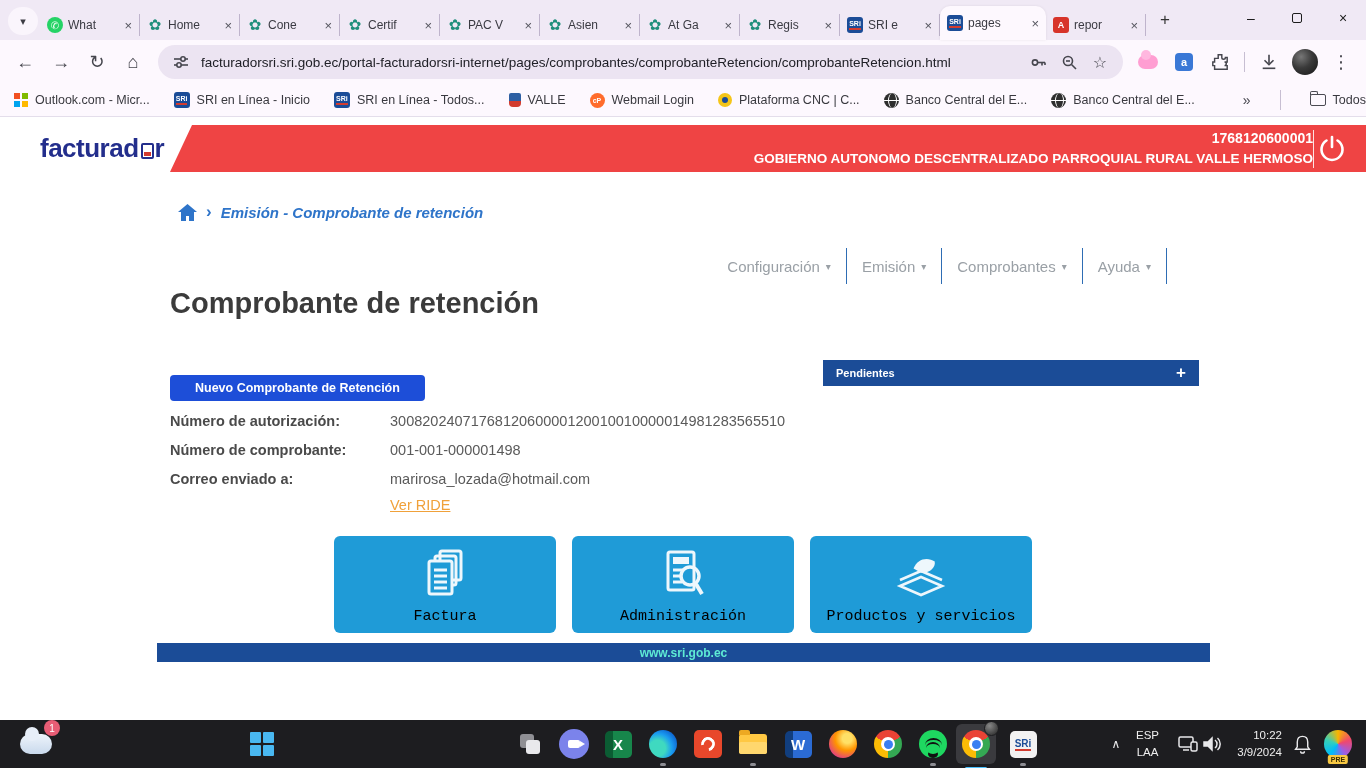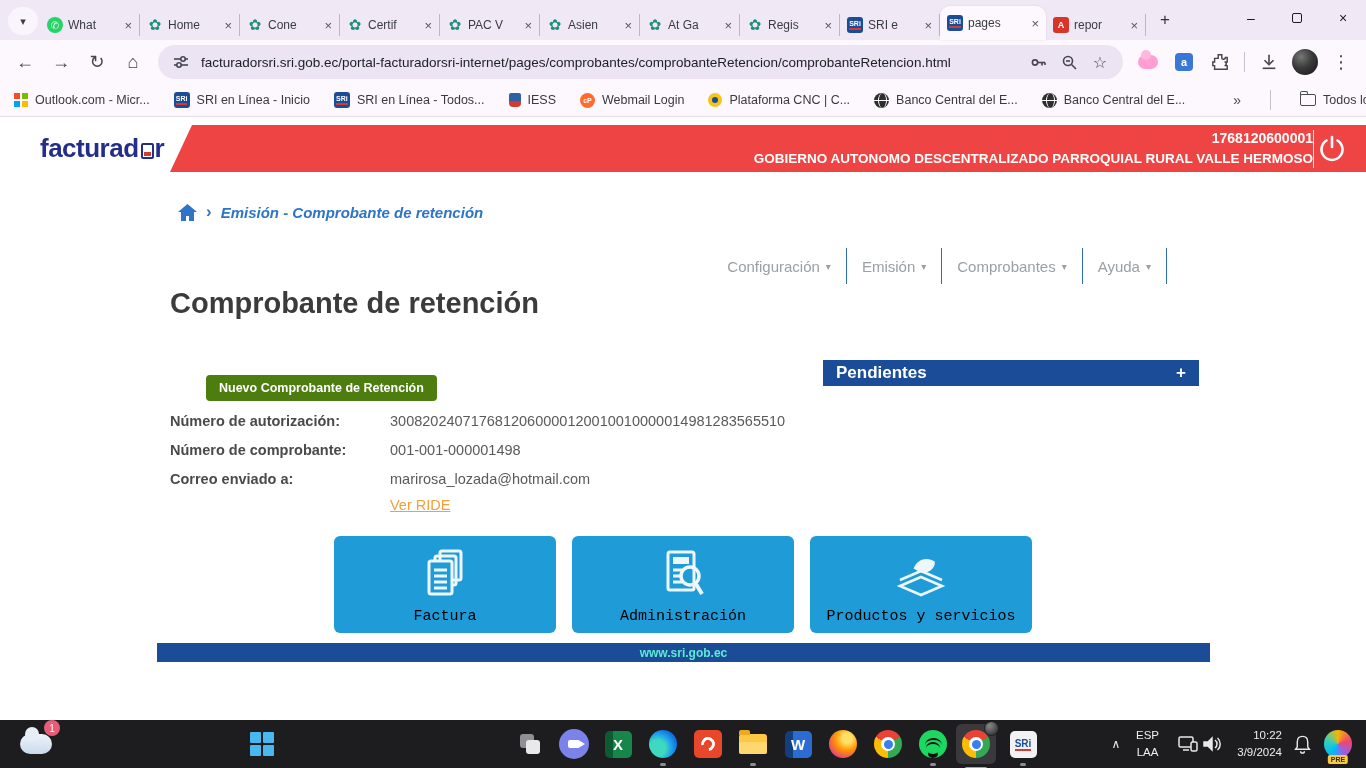--- a/index.html
+++ b/index.html
@@ -70,24 +70,24 @@
   .crumb-chevron { color:#2e74c9; font-size:17px; font-weight:bold; }
   .crumb-text { color:#2e74c9; font-size:15px; font-weight:bold; font-style:italic; }
 
   .topnav { position:absolute; right:199px; top:131px; display:flex; align-items:stretch; height:36px; }
   .topnav-item { display:flex; align-items:center; gap:6px; padding:0 15px; color:#9aa0a6; font-size:15px; border-right:1px solid #2e6db4; }
   .topnav-caret { font-size:10px; color:#9aa0a6; }
 
   .page-title { position:absolute; left:170px; top:170px; font-size:29px; font-weight:bold; color:#3b3b3b; }
 
   .pendientes { position:absolute; left:823px; top:243px; width:376px; height:26px; background:#1b4c97; display:flex; align-items:center; padding:0 13px; }
-  .pendientes-title { color:#fff; font-size:17px; font-weight:bold; flex:1; }
+  .pendientes-title { color:#fff; font-size:11px; font-weight:bold; flex:1; }
   .pendientes-plus { color:#fff; font-size:17px; font-weight:bold; }
 
-  .new-btn { position:absolute; left:170px; top:258px; background:#4d7c0f; color:#fff; font-size:12.5px; font-weight:bold; border:none; border-radius:4px; padding:6px 13px; font-family:inherit;margin-left:36px; }
+  .new-btn { position:absolute; left:170px; top:258px; background:#1d4ed8; color:#fff; font-size:12.5px; font-weight:bold; border:none; border-radius:4px; padding:6px 25px; font-family:inherit; }
 
   .fields { position:absolute; left:170px; top:296px; }
   .field-row { display:flex; height:29px; align-items:flex-start; }
   .field-label { width:220px; font-size:14.5px; font-weight:bold; color:#4a4a4a; }
   .field-value { font-size:14.5px; color:#5a5a5a; }
   .ver-ride { position:absolute; left:390px; top:380px; color:#f0a13a; font-size:14.5px; text-decoration:underline; }
 
   .tiles { position:absolute; left:334px; top:419px; display:flex; gap:16px; }
   .tile { width:222px; height:97px; background:#1f9bd7; border-radius:6px; display:flex; flex-direction:column; align-items:center; justify-content:flex-end; padding-bottom:8px; }
   .tile-icon { position:relative; margin-bottom:4px; height:58px; display:flex; align-items:center; }
@@ -305,21 +305,21 @@
         <span>SRI en Línea - Inicio</span>
       </div>
     <div class="bm">
         <span class="bm-sri">
           <i>SRi</i>
         </span>
         <span>SRI en Línea - Todos...</span>
       </div>
     <div class="bm">
         <span class="bm-iess"></span>
-        <span>IESS</span>
+        <span>VALLE</span>
       </div>
     <div class="bm">
         <span class="bm-cp">cP</span>
         <span>Webmail Login</span>
       </div>
     <div class="bm">
         <span class="bm-cnc"></span>
         <span>Plataforma CNC | C...</span>
       </div>
     <div class="bm">

